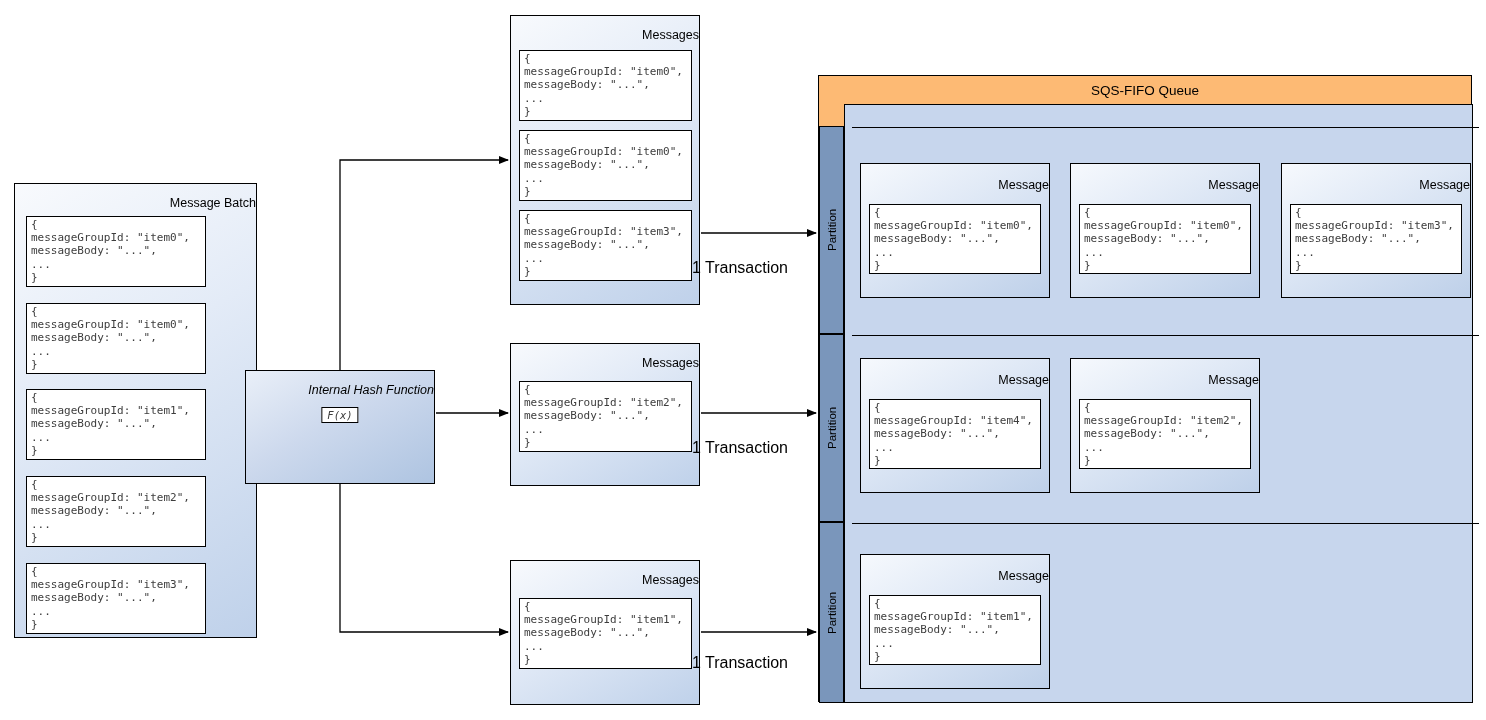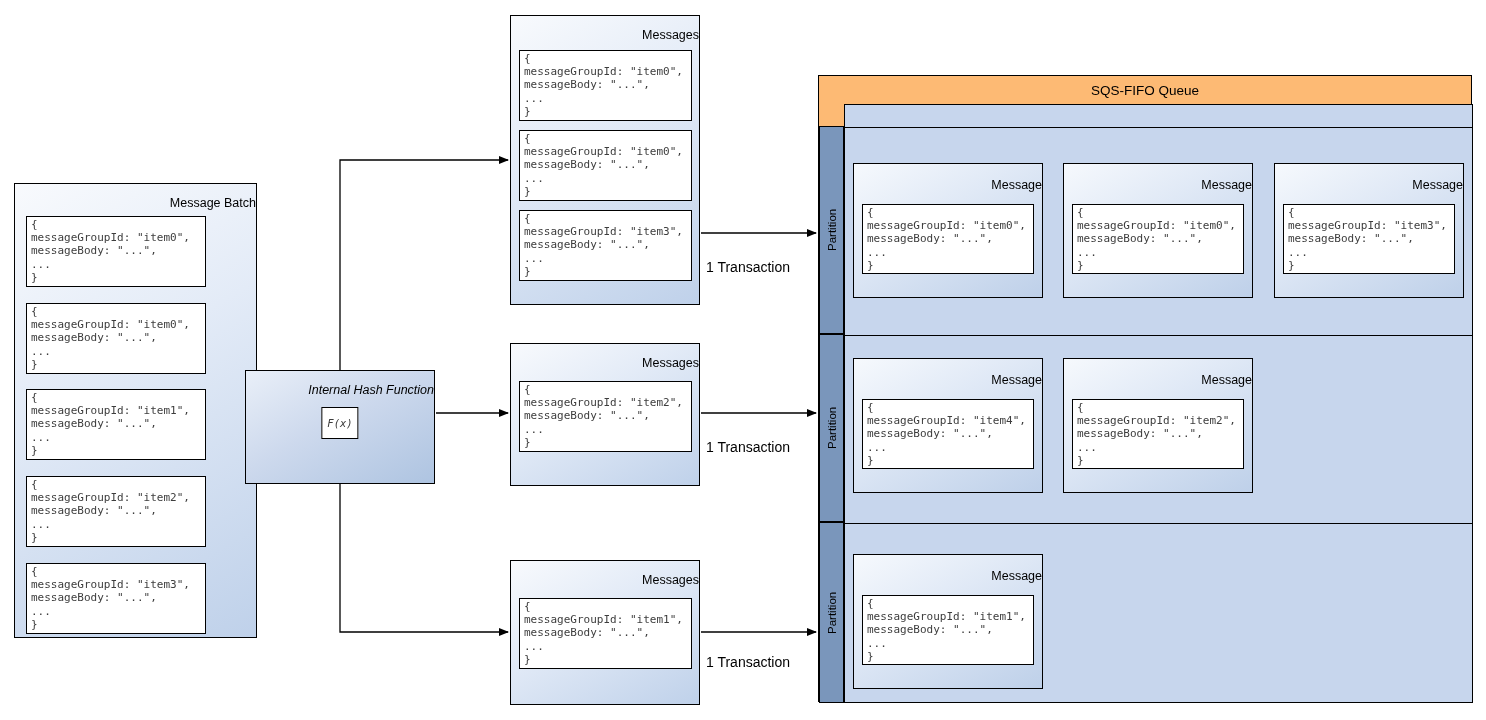--- a/index.html
+++ b/index.html
@@ -16,55 +16,55 @@
            font-size:11px;line-height:13.2px;color:#3d3d3d;padding:1px 4px;overflow:hidden;white-space:pre;}
 
   
   .batch{left:14px;top:183px;width:243px;height:455px;}
   .batch pre.code{left:11px;width:180px;height:71px;}
 
   
   .hash{left:245px;top:370px;width:190px;height:114px;
         background:linear-gradient(150deg,#e9eff8 0%,#cdd9ed 45%,#aec4e1 100%);font-style:italic;}
   .formula{position:absolute;left:50%;top:36px;transform:translateX(-50%);
-           background:#fff;border:1px solid #000;padding:9px 5px;
+           background:#fff;border:1px solid #000;padding:1px 5px;
            font-family:"DejaVu Sans Mono","Liberation Mono",monospace;font-size:10.5px;color:#3d3d3d;}
 
   
   .mset{width:190px;left:510px;}
   .mset pre.code{left:8px;width:173px;height:71px;}
   .set0{top:15px;height:290px;}
   .set1{top:343px;height:143px;}
   .set2{top:560px;height:145px;}
 
   
   .queue{position:absolute;left:818px;top:75px;width:654px;height:627px;
          background:#fdba74;border:1px solid #000;box-sizing:border-box;}
   .queue-title{text-align:center;font-size:13.5px;margin-top:7px;}
   .queue-inner{position:absolute;left:25px;top:28px;width:629px;height:599px;
                background:#c7d6ed;border:1px solid #000;box-sizing:border-box;}
-  .p-row{position:absolute;left:0;width:100%;border-top:1px solid #000;box-sizing:border-box;}
+  .p-row{position:absolute;left:7px;width:100%;border-top:1px solid #000;box-sizing:border-box;}
   .row0{top:22px;height:208px;}
   .row1{top:230px;height:188px;}
   .row2{top:418px;height:181px;}
   .p-label{position:absolute;left:0;width:25px;background:#7a96bb;border:1px solid #000;box-sizing:border-box;
            display:flex;align-items:center;justify-content:center;
            writing-mode:vertical-rl;transform:rotate(180deg);font-size:11.5px;}
   .pl0{top:50px;height:208px;}
   .pl1{top:258px;height:188px;}
   .pl2{top:446px;height:181px;}
 
   .msg-card{position:absolute;width:190px;height:135px;border:1px solid #000;box-sizing:border-box;
             background:linear-gradient(150deg,#f6f9fd 0%,#e0e9f6 40%,#bed0e9 100%);}
   .msg-card .panel-title{margin-top:14px;}
   .msg-card pre.code{left:8px;width:172px;top:40px;height:70px;}
   .cardA{left:8px;}  .cardB{left:218px;} .cardC{left:429px;}
   .row0 .msg-card{top:35px;} .row1 .msg-card{top:22px;} .row2 .msg-card{top:30px;}
 
-  .txn{position:absolute;left:706px;width:125px;text-align:left;font-size:14px;}
+  .txn{position:absolute;left:663px;width:125px;text-align:right;font-size:16px;}
   .txn0{top:259px;} .txn1{top:439px;} .txn2{top:654px;}
 </style>
 </head>
 <body>
 
 <div class="canvas">
 
   <svg class="arrows" width="1486" height="720">
     <defs>
       <marker id="ah" markerUnits="userSpaceOnUse" markerWidth="10" markerHeight="8" refX="9" refY="4" orient="auto">

